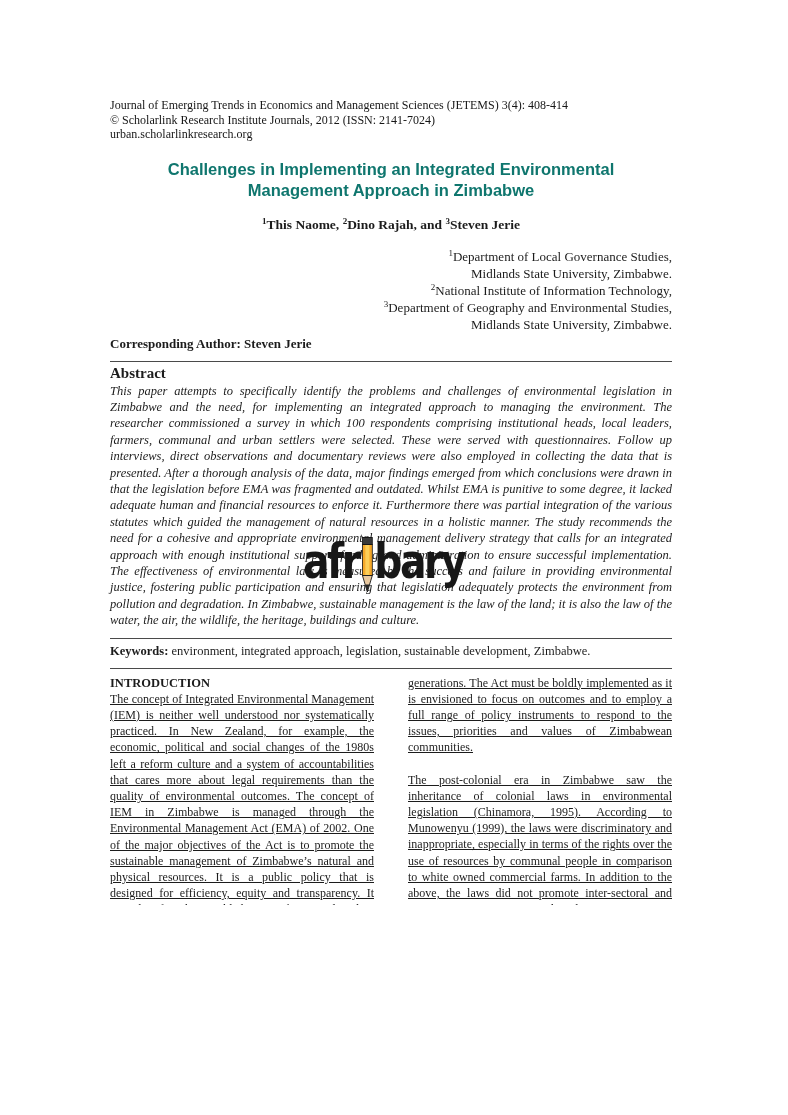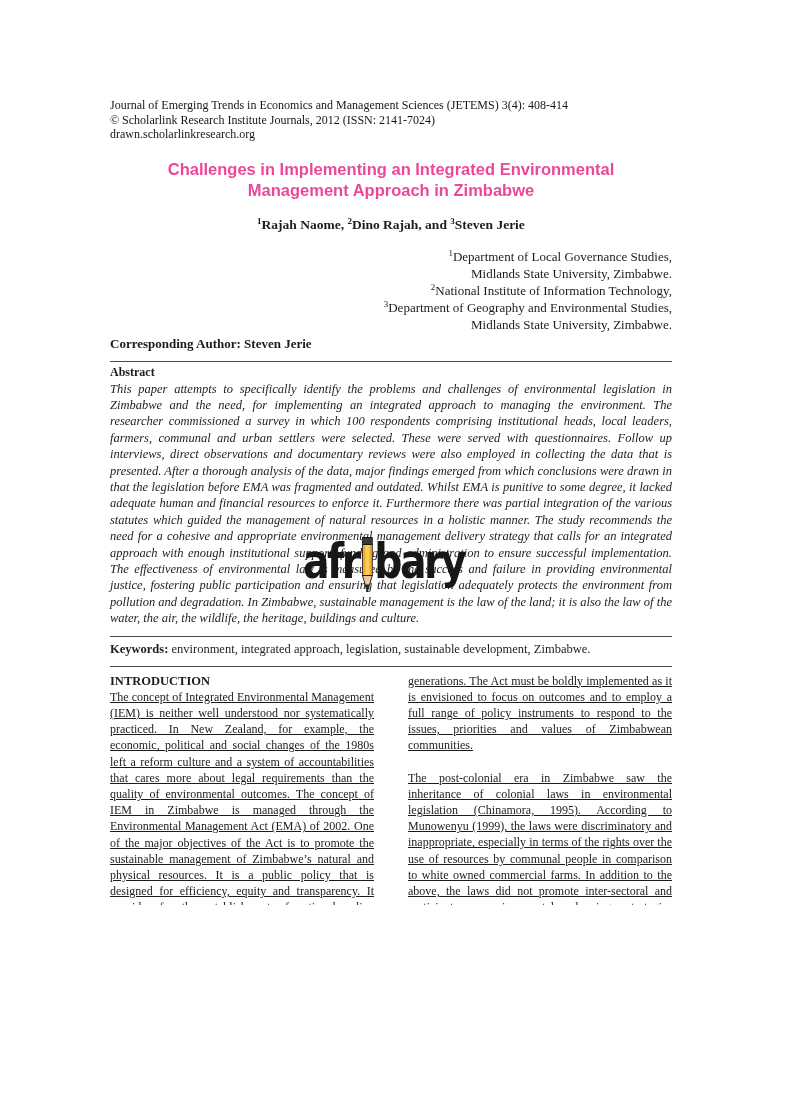--- a/index.html
+++ b/index.html
@@ -11,34 +11,34 @@
     color:#1c1c1c;
     overflow:hidden;
   }
   .content {
     position:absolute; left:110px; top:98px; width:562px;
   }
   .journal-header { font-size:12px; line-height:14.5px; color:#161616; }
   .paper-title {
     margin-top:17px; text-align:center;
     font-family:"Liberation Sans", sans-serif;
-    font-weight:bold; font-size:16.5px; line-height:21px; color:#ec4899;
+    font-weight:bold; font-size:16.5px; line-height:21px; color:#0f766e;
   }
   .authors-line {
     margin-top:15px; text-align:center;
     font-weight:bold; font-size:13.5px; line-height:17px;
   }
   sup { font-size:9px; line-height:0; }
   .affiliations { margin-top:15px; text-align:right; font-size:13px; line-height:17px; }
   .corresponding { margin-top:3px; font-weight:bold; font-size:13px; }
   .rule {
     border:none; border-top:1.2px solid #4a4a4a;
     margin:9px 0 0 0; height:0;
   }
-  .abstract-heading { margin-top:3px; font-weight:bold; font-size:12px; }
+  .abstract-heading { margin-top:3px; font-weight:bold; font-size:15px; }
   .abstract-text {
     font-style:italic; font-size:12.5px; line-height:16.4px;
     text-align:justify; margin-top:1px;
   }
   .keywords-line { font-size:12.5px; margin:5px 0 4px 0; }
   .keywords-line .kw-label { font-weight:bold; }
   .columns { display:flex; gap:34px; margin-top:6px; }
   .col { flex:1; font-size:12px; line-height:16.2px; text-align:justify; }
   .intro-heading { font-weight:bold; font-size:12.5px; text-align:left; }
   .para-cont { text-align:justify; text-align-last:justify; }
@@ -63,29 +63,29 @@
 </style>
 </head>
 <body>
 
 <div class="page">
   <div class="content">
 
     <div class="journal-header">
       <div>Journal of Emerging Trends in Economics and Management Sciences (JETEMS) 3(4): 408-414</div>
       <div>© Scholarlink Research Institute Journals, 2012 (ISSN: 2141-7024)</div>
-      <div>drawn.scholarlinkresearch.org</div>
+      <div>urban.scholarlinkresearch.org</div>
     </div>
 
     <div class="paper-title">
       <div>Challenges in Implementing an Integrated Environmental</div>
       <div>Management Approach in Zimbabwe</div>
     </div>
 
-    <div class="authors-line"><sup>1</sup><span>Rajah Naome, </span><sup>2</sup><span>Dino Rajah, and </span><sup>3</sup><span>Steven Jerie</span></div>
+    <div class="authors-line"><sup>1</sup><span>This Naome, </span><sup>2</sup><span>Dino Rajah, and </span><sup>3</sup><span>Steven Jerie</span></div>
 
     <div class="affiliations">
       <div><sup>1</sup><span>Department of Local Governance Studies,</span></div>
       <div><sup></sup><span>Midlands State University, Zimbabwe.</span></div>
       <div><sup>2</sup><span>National Institute of Information Technology,</span></div>
       <div><sup>3</sup><span>Department of Geography and Environmental Studies,</span></div>
       <div><sup></sup><span>Midlands State University, Zimbabwe.</span></div>
     </div>
 
     <div class="corresponding">Corresponding Author: Steven Jerie</div>

